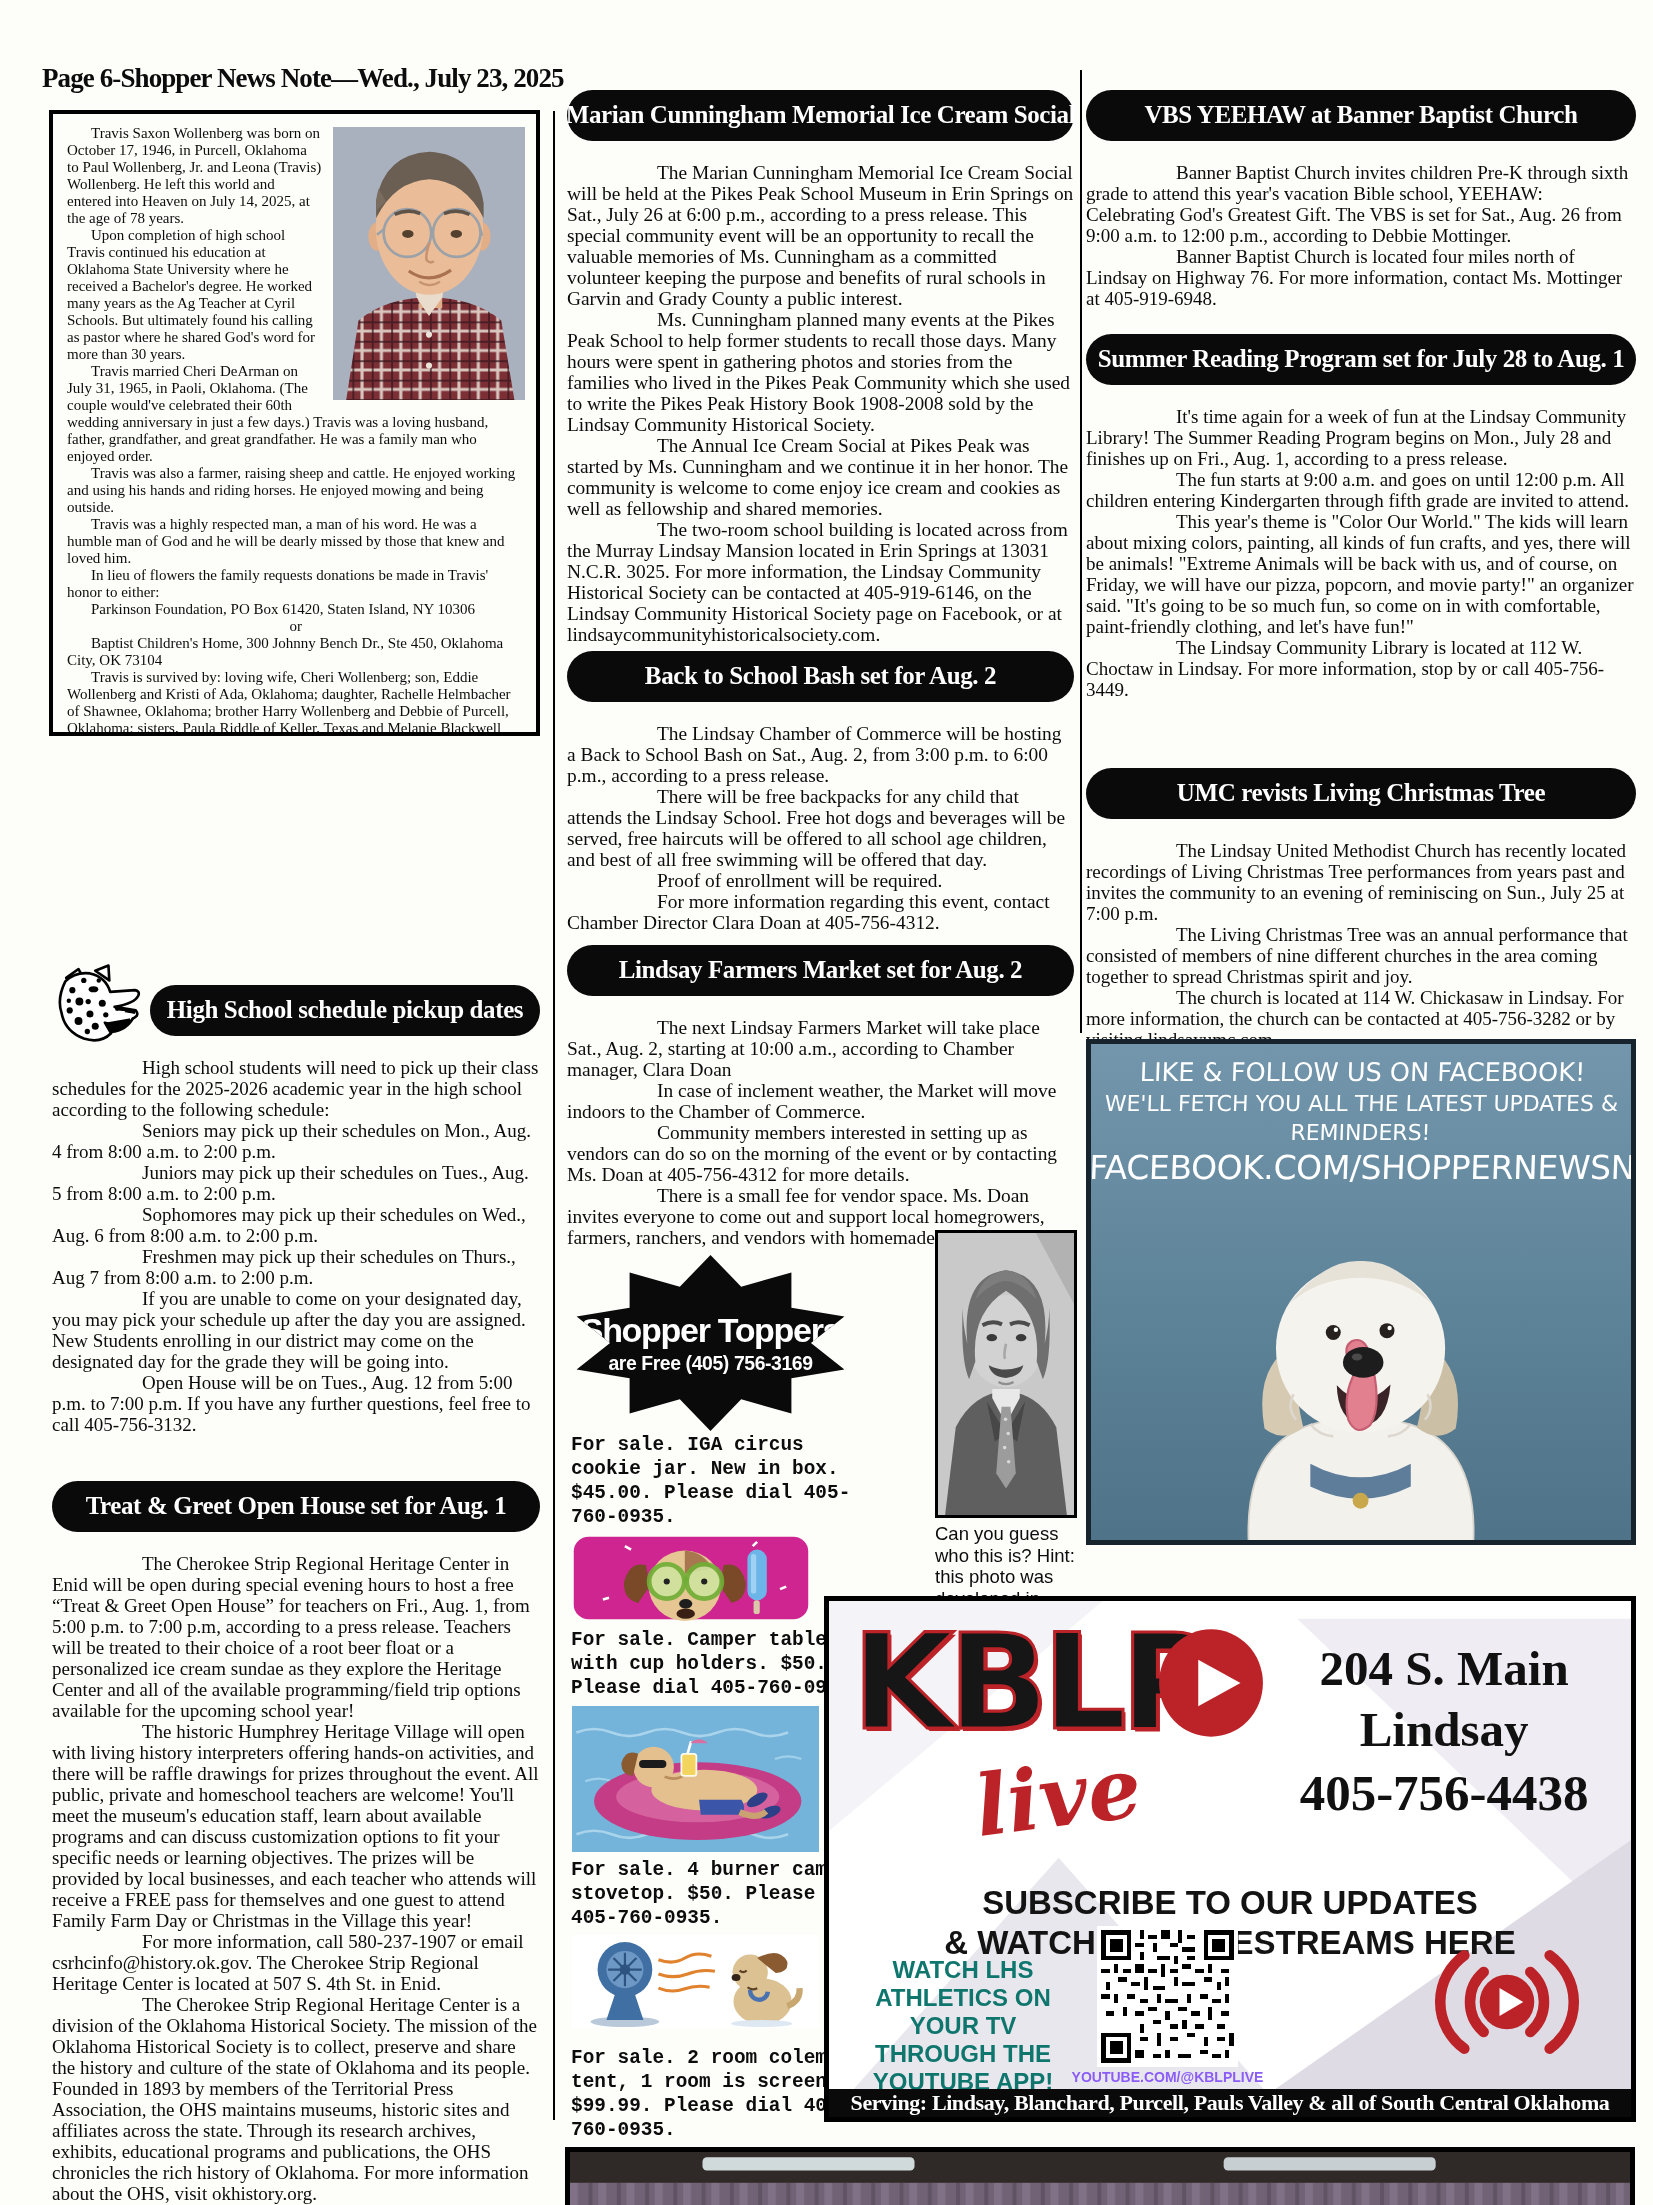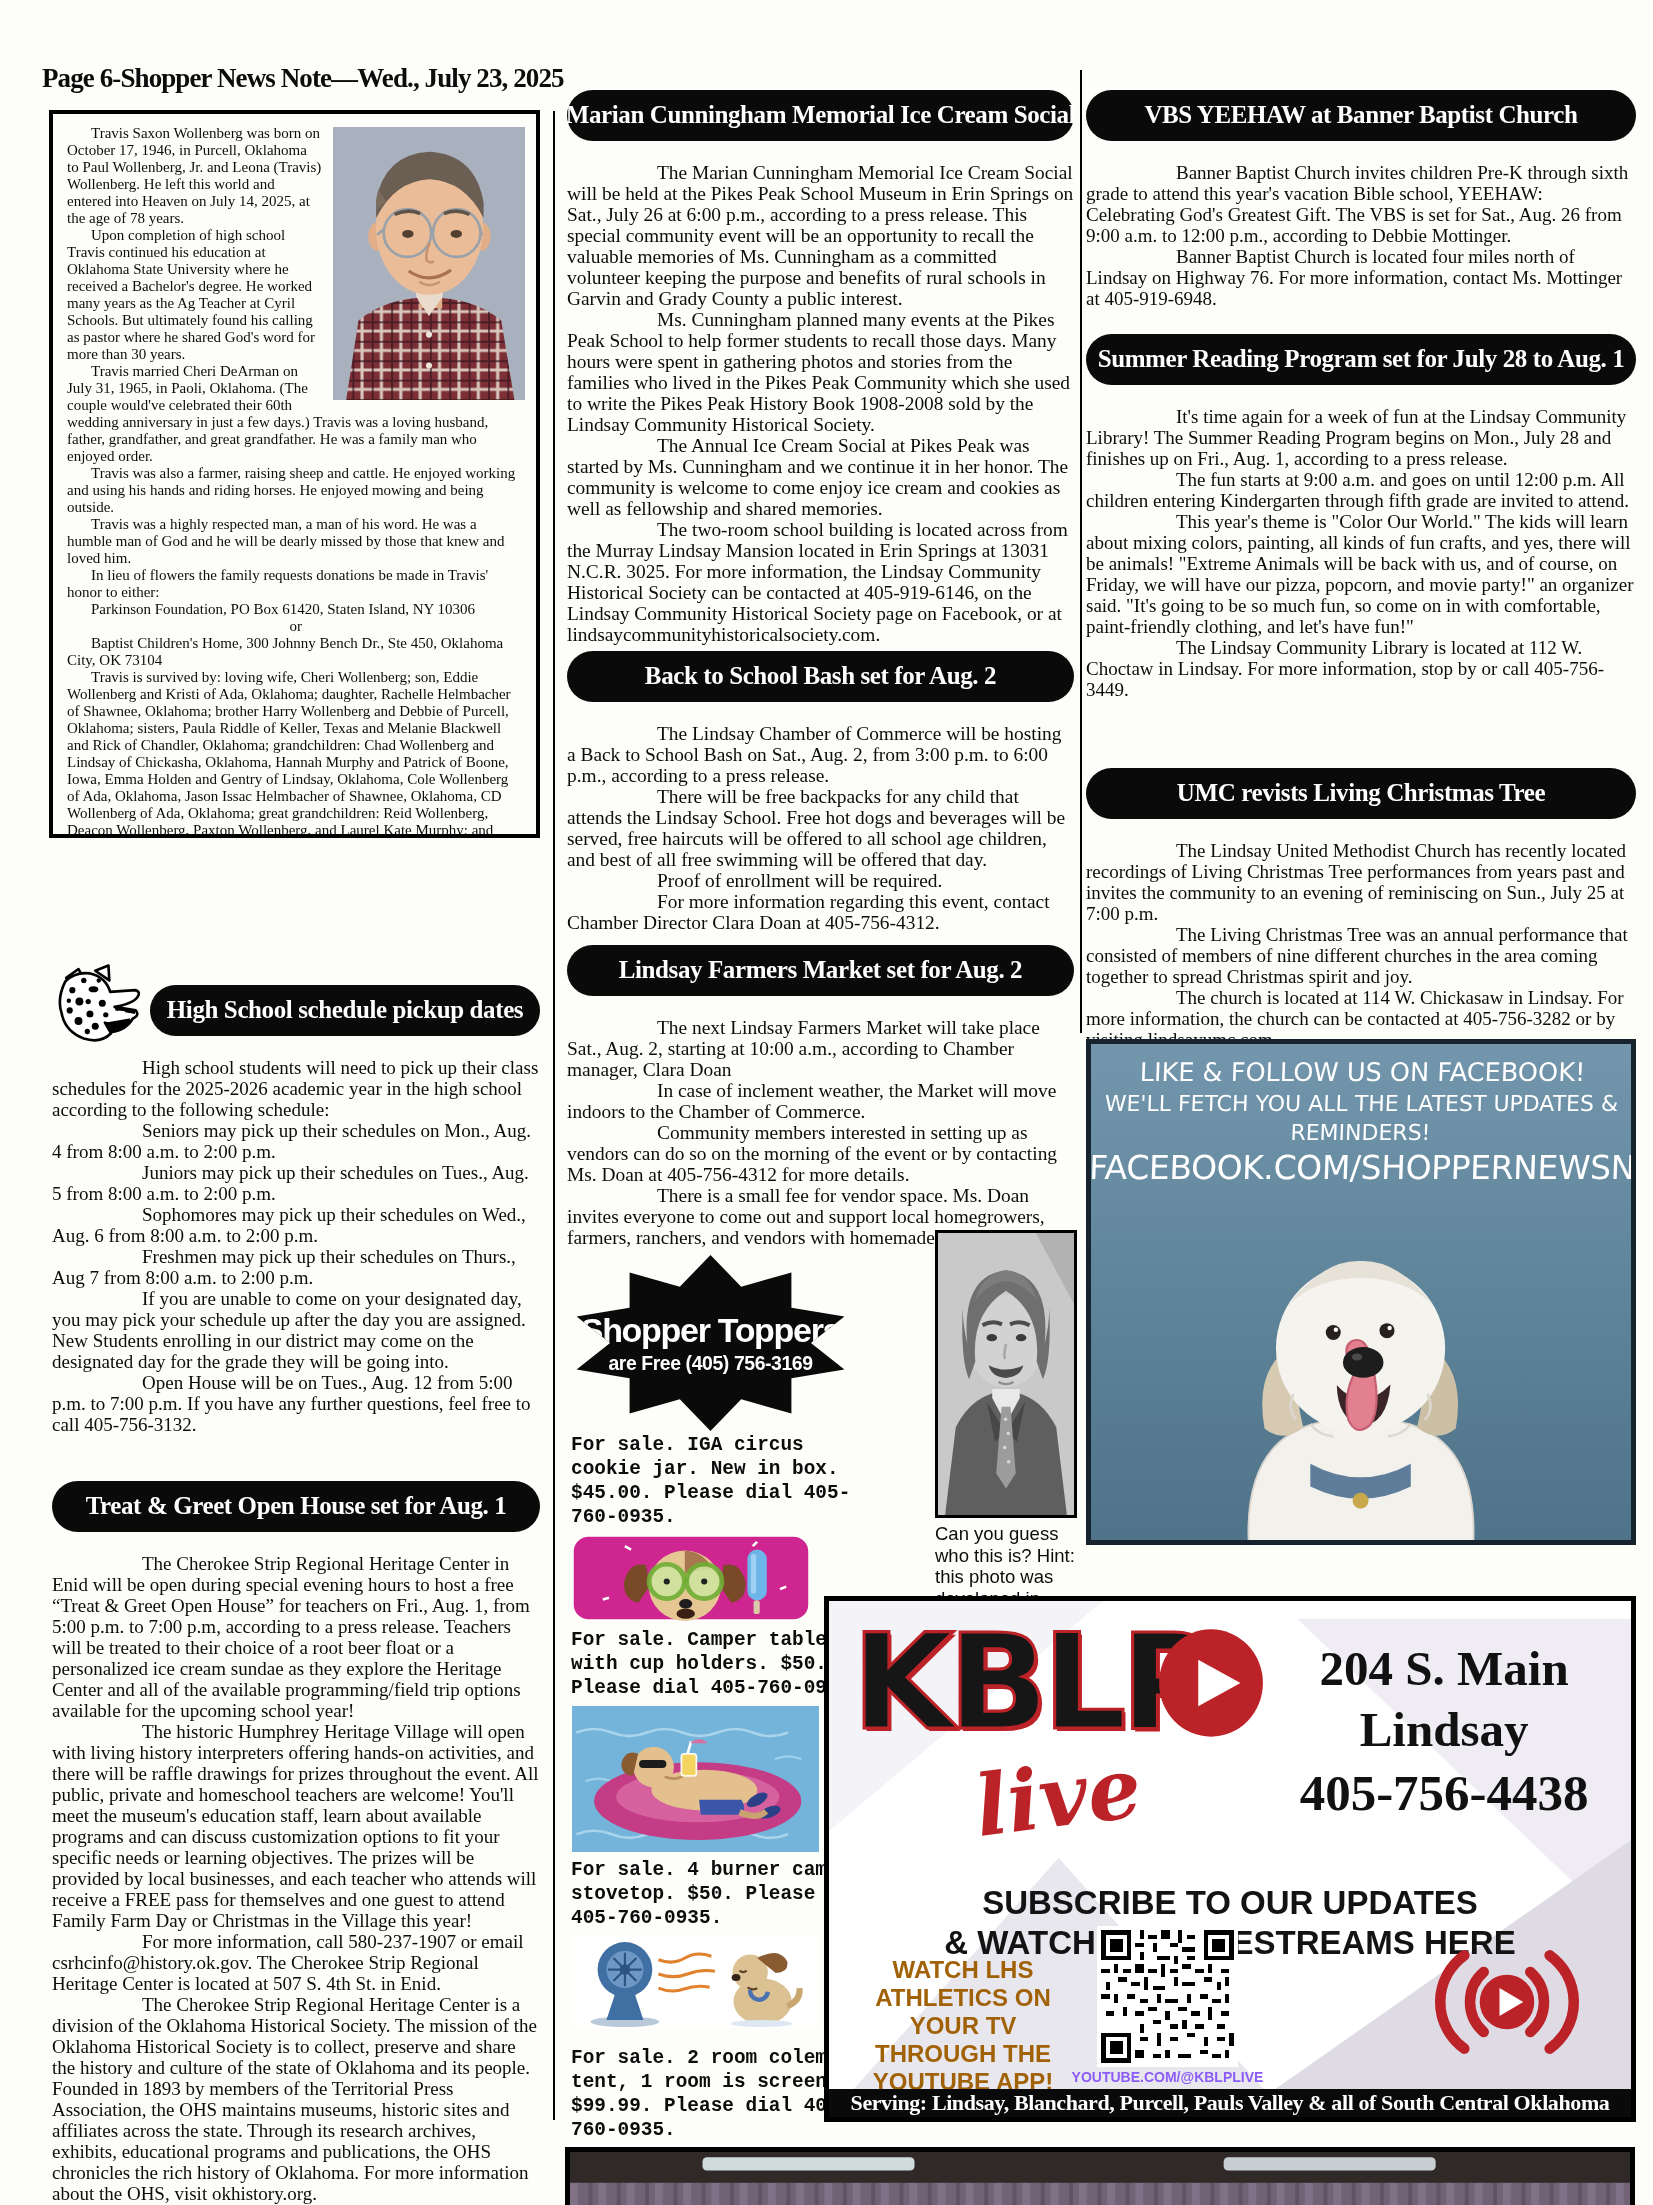--- a/index.html
+++ b/index.html
@@ -5,21 +5,21 @@
   html,body{margin:0;padding:0;background:#9a9a9a;}
   .page{position:relative;width:1654px;height:2977px;background:#fdfdfa;color:#0c0c0c;
         font-family:"Liberation Serif",serif;overflow:hidden;}
   
   #masthead{position:absolute;left:42px;top:63px;font-size:27px;font-weight:bold;letter-spacing:-0.9px;}
   
   .vrule{position:absolute;width:1.8px;background:#000;}
   #rule-a{left:553px;top:111px;height:2009px;}
   #rule-b{left:1080px;top:70px;height:963px;}
   
-  #obit{position:absolute;left:49px;top:110px;width:491px;height:728px;border:4.9px solid #000;
+  #obit{position:absolute;left:49px;top:110px;width:491px;height:626px;border:4.9px solid #000;
         box-sizing:border-box;padding:10.6px 11.5px 0 14px;font-size:15px;line-height:17px;overflow:hidden;}
   #obit p{margin:0;text-indent:24px;}
   #obit p.or{text-align:center;text-indent:0;}
   .obit-photo{float:right;width:192px;height:273px;margin:2.6px 0 8px 10.6px;}
   .obit-photo svg{display:block;width:100%;height:100%;}
   
   .sec{position:absolute;}
   .pill{background:#0a0a0a;color:#fff;border-radius:31px;height:51px;display:flex;align-items:center;
         justify-content:center;font-family:"Liberation Serif",serif;font-weight:bold;font-size:25px;
         letter-spacing:-0.4px;white-space:nowrap;}
@@ -73,21 +73,21 @@
      -webkit-text-stroke:3.1px #bc2328;text-shadow:2.6px 2.6px 0 #bc2328;}
   .kblp-live{position:absolute;left:146px;top:146px;font-family:"DejaVu Serif",serif;font-style:italic;
      font-weight:bold;font-size:84px;color:#bc2328;transform:rotate(-7deg);}
   .kblp-play{position:absolute;left:327px;top:27px;width:110px;height:110px;}
   .kblp-addr{position:absolute;right:19.4px;top:37px;width:335px;text-align:center;font-weight:bold;
      font-family:"Liberation Serif",serif;color:#111;}
   .kblp-addr .a{font-size:49px;line-height:61px;}
   .kblp-addr .ph{font-size:51px;line-height:66px;}
   .kblp-sub{position:absolute;left:0;right:0;top:282px;text-align:center;color:#131313;
      font-family:"Liberation Sans",sans-serif;font-weight:bold;font-size:33px;line-height:40px;}
-  .kblp-watch{position:absolute;left:28px;top:355px;width:212px;text-align:center;color:#a16207;
+  .kblp-watch{position:absolute;left:28px;top:355px;width:212px;text-align:center;color:#0f766e;
      font-family:"Liberation Sans",sans-serif;font-weight:bold;font-size:24px;line-height:28px;}
   .kblp-qr{position:absolute;left:268px;top:325px;width:141px;height:141px;}
   .kblp-qrcap{position:absolute;left:224px;top:468px;width:229px;text-align:center;
      font-family:"Liberation Sans",sans-serif;font-weight:bold;font-size:14px;color:#8b5cf6;}
   .kblp-radiate{position:absolute;right:29px;top:335px;width:190px;height:132px;}
   .kblp-serving{position:absolute;left:0;right:0;bottom:0;height:28px;background:#0a0a0a;color:#fff;
      display:flex;align-items:center;justify-content:center;font-family:"Liberation Serif",serif;
      font-weight:bold;font-size:22px;letter-spacing:-0.4px;}
   
   #bottomphoto{position:absolute;left:565px;top:2147px;width:1070px;height:714px;border:5.3px solid #000;

